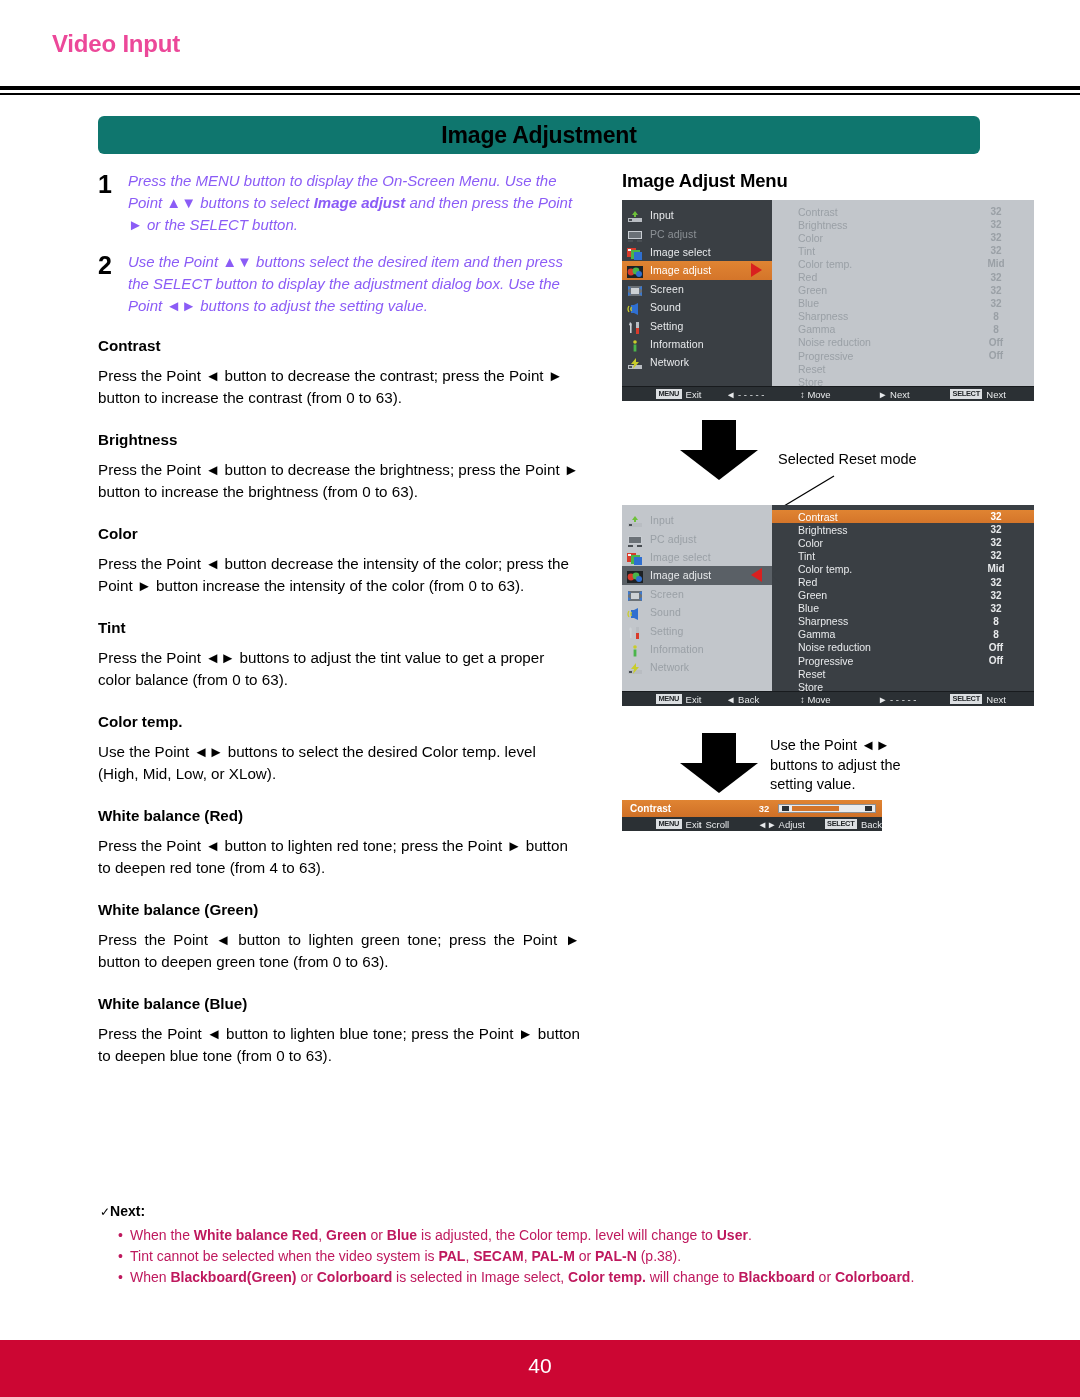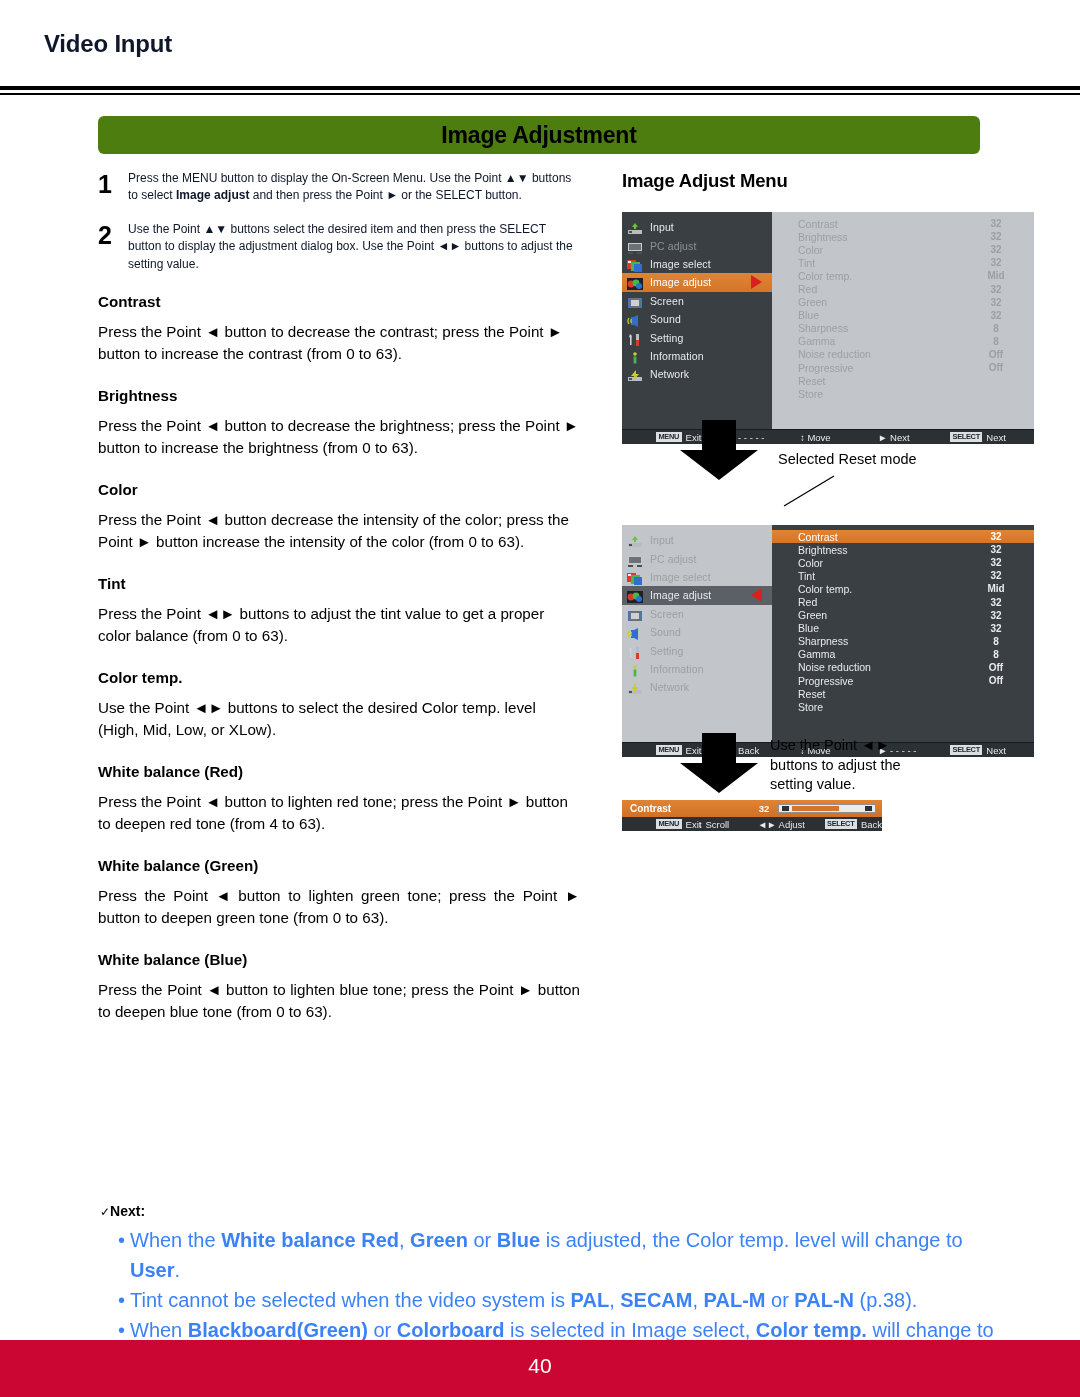--- a/index.html
+++ b/index.html
@@ -7,80 +7,80 @@
     width: 1080px; height: 1397px;
     background: #ffffff;
     font-family: "Liberation Sans", sans-serif;
     overflow: hidden;
   }
   .page { position: relative; width: 1080px; height: 1397px; background:#fff; }
 
   
   .header { position:absolute; left:0; top:0; width:1080px; height:100px; }
   .header-title {
-    position:absolute; left:44px; top:58px;
-    font-size:24px; font-weight:bold; color:#0f172a;
+    position:absolute; left:52px; top:58px;
+    font-size:24px; font-weight:bold; color:#ec4899;
     letter-spacing:-0.2px; transform: translateY(-100%);
   }
   .rule-thick { position:absolute; left:0; top:86px; width:1080px; height:4px; background:#000; }
   .rule-thin  { position:absolute; left:0; top:93px; width:1080px; height:2px; background:#000; }
 
   
   .banner {
     position:absolute; left:98px; top:116px; width:882px; height:38px;
-    background:#4d7c0f; border-radius:6px;
+    background:#0f766e; border-radius:6px;
     display:flex; align-items:center; justify-content:center;
   }
   .banner-text { font-size:23px; font-weight:bold; color:#000; letter-spacing:-0.2px; }
 
   
   .left-col { position:absolute; left:98px; top:170px; width:482px; }
   .step { display:flex; margin-bottom:18px; }
   .step-num {
     width:30px; flex:0 0 30px;
     font-size:25px; font-weight:bold; color:#000; line-height:1.0;
     padding-top:2px;
   }
-  .step-body { flex:1; font-size:12px; line-height:1.45; color:#0f172a; }
+  .step-body { flex:1; font-size:15px; line-height:1.45; color:#8b5cf6;font-style:italic; }
   .step-body b { font-weight:bold; }
 
   .sec-head {
     font-size:15.2px; font-weight:bold; color:#000;
     margin-top:22px; margin-bottom:11px;
   }
   .sec-body { font-size:15.2px; line-height:1.45; color:#000; }
   .sec-body.justify { text-align:justify; }
 
   
   .note-wrap { position:absolute; left:100px; top:1203px; width:900px; }
   .note-title { font-size:14px; font-weight:bold; color:#000; }
   .note-title .chk { font-weight:normal; font-size:12px; }
   .note-list { margin-top:6px; padding-left:18px; }
-  .note-item { font-size:20px; line-height:1.5; color:#3b82f6; position:relative; padding-left:12px; }
+  .note-item { font-size:14px; line-height:1.5; color:#be185d; position:relative; padding-left:12px; }
   .note-item::before { content:"\2022"; position:absolute; left:0; top:0; }
   .note-item b { font-weight:bold; }
 
   
   .footer {
     position:absolute; left:0; top:1340px; width:1080px; height:57px;
     background:#cc0633;
   }
   .footer-page {
     position:absolute; left:0; top:14px; width:1080px;
     text-align:center; font-size:21px; color:#ffffff;
     font-family:"Liberation Sans", sans-serif;
   }
 
   
   .right-col { position:absolute; left:622px; top:170px; width:418px; }
   .menu-title { font-size:18.5px; font-weight:bold; color:#000; margin-bottom:8px; letter-spacing:-0.2px; }
 
   
   .osd { position:relative; width:412px; font-family:"Liberation Sans", sans-serif; }
-  .osd-body { display:flex; height:217px;margin-top:20px; }
+  .osd-body { display:flex; height:186px; }
   .osd-left { width:150px; background:#3a3f44; padding:6px 0 0 0; position:relative; }
   .osd-left.dim { background:#c2c6cb; }
   .osd-right { flex:1; position:relative; padding:5px 0 0 0; }
   .osd-right.dim { background:#c2c6cb; }
   .osd-right.bright { background:#3a3f44; }
 
   .osd-item {
     display:flex; align-items:center; height:14.2px;
     padding-left:5px; position:relative;
   }

